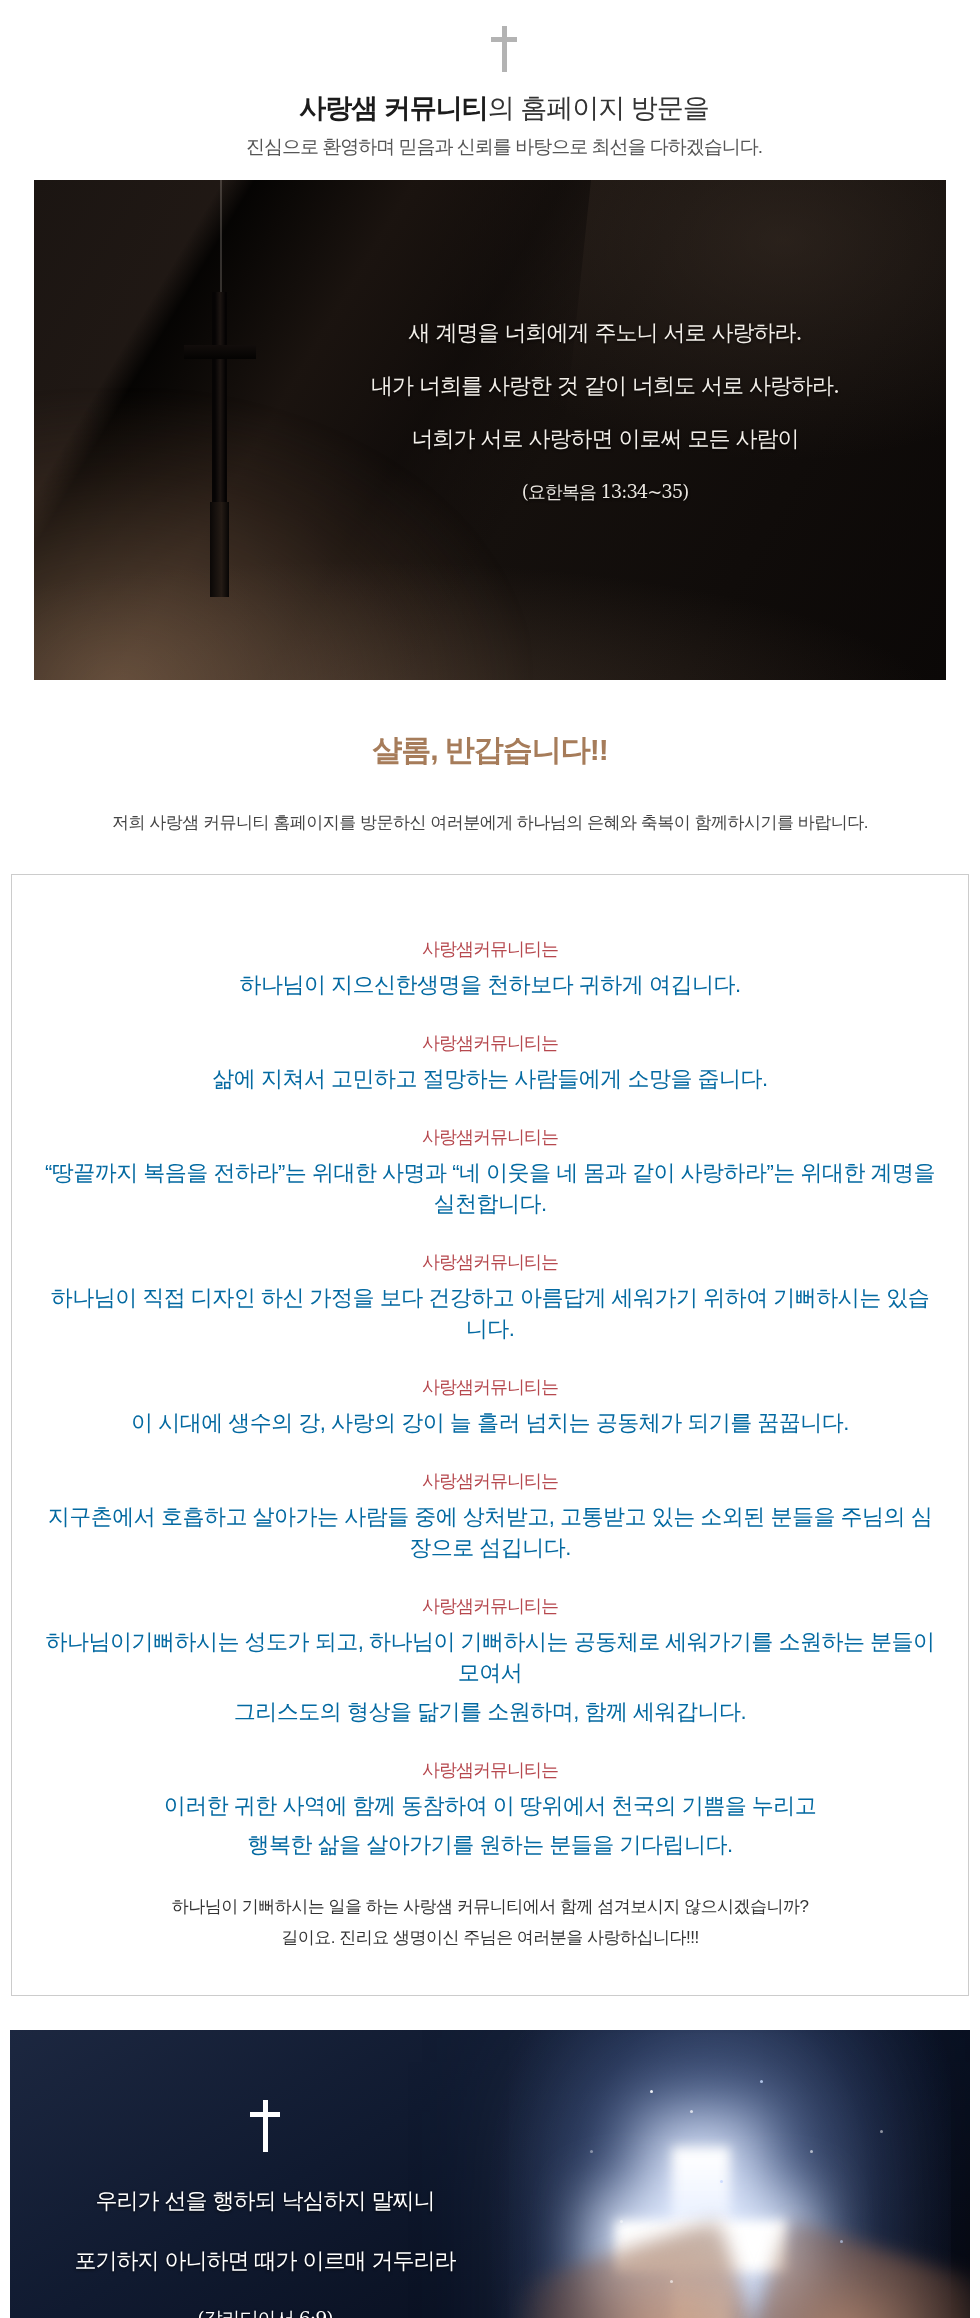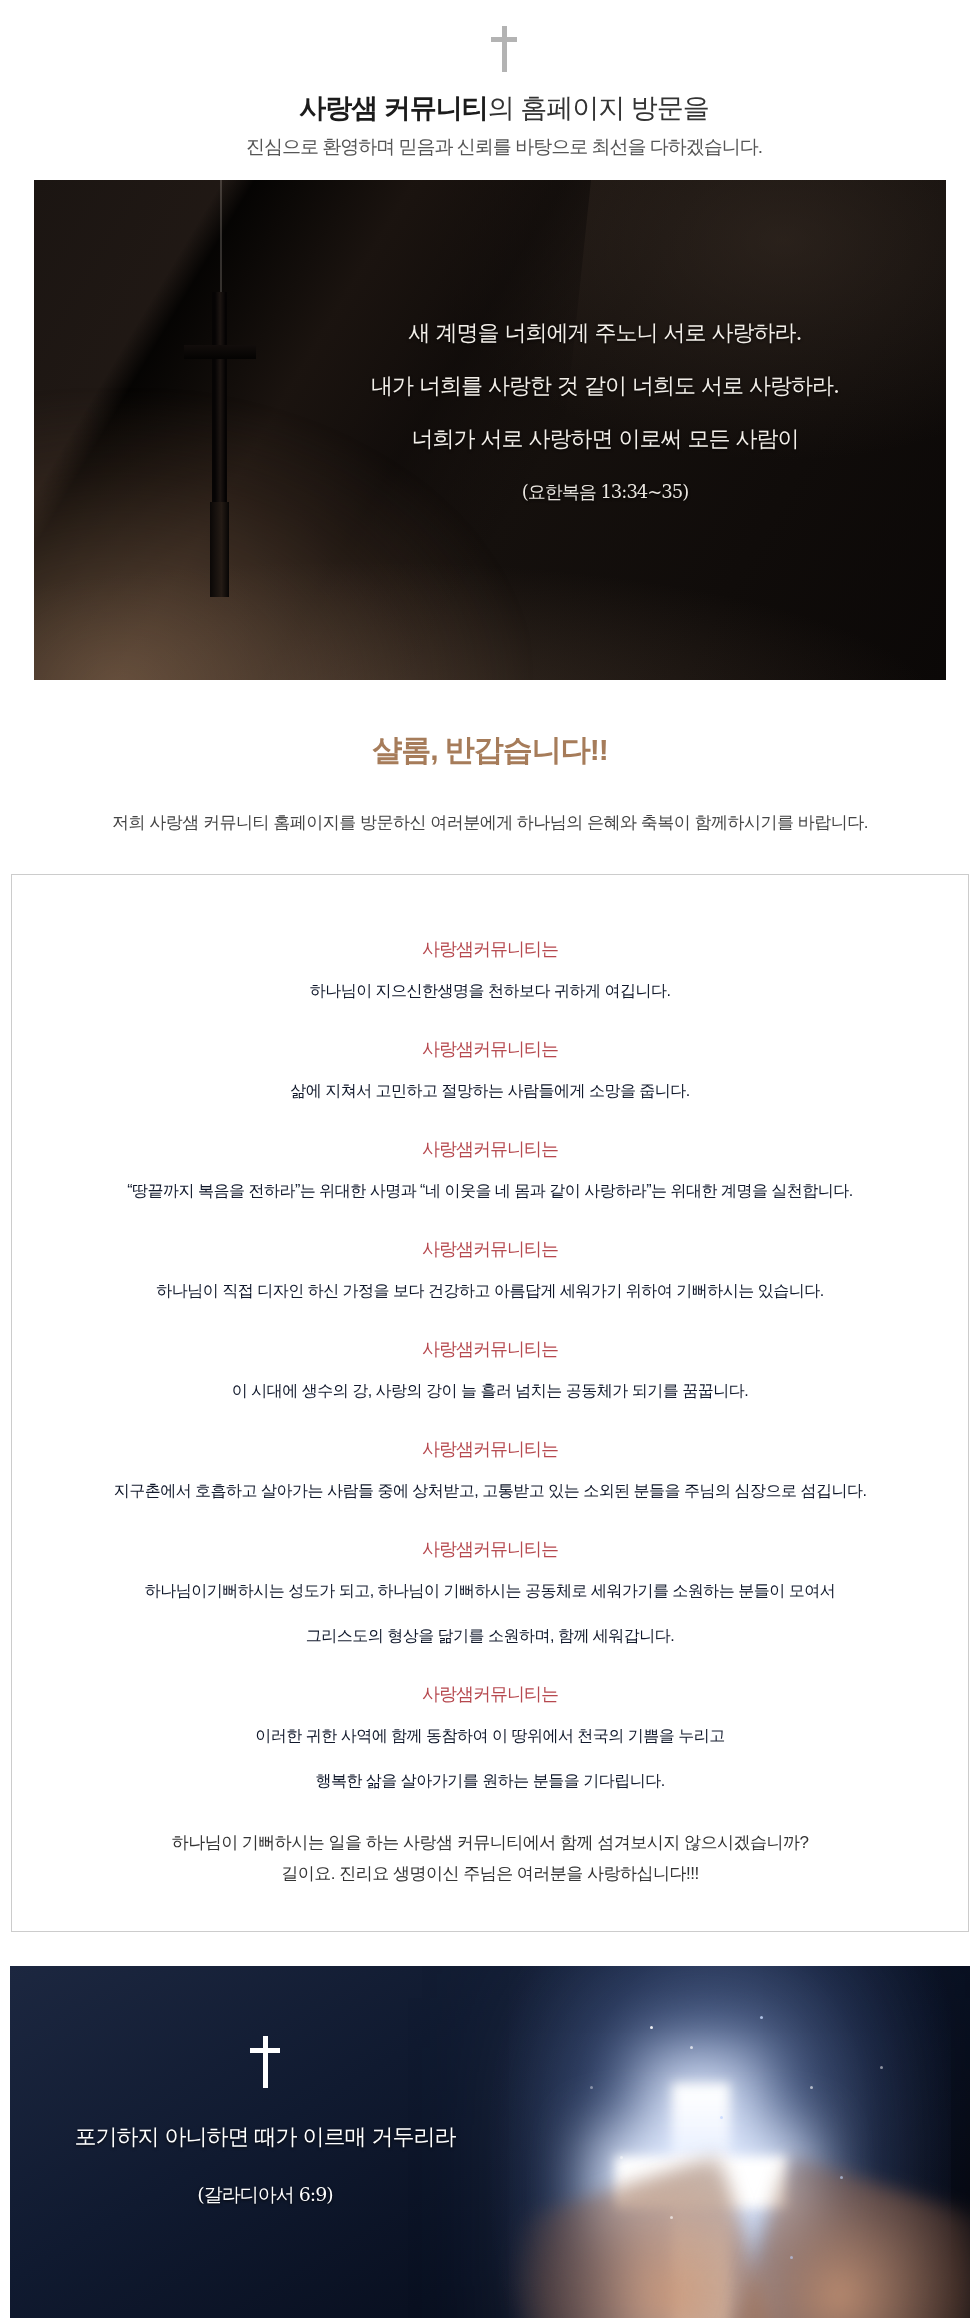--- a/index.html
+++ b/index.html
@@ -46,21 +46,21 @@
   
   .welcome { text-align: center; padding: 50px 0 40px; }
   .welcome h2 { margin: 0 0 40px; font-size: 30px; font-weight: 700; letter-spacing: -1px; }
   .welcome p { margin: 0; font-size: 17px; color: #444; letter-spacing: -0.5px; text-align: center; }
 
   
   .about-box { width: 958px; margin: 0 auto; border: 1px solid #cccccc; background: #fff;
           text-align: center; padding: 46px 24px 42px; }
   .sec { margin-bottom: 31px; }
   .sec h3 { margin: 16px 0 8px; font-size: 18px; font-weight: 400; letter-spacing: -1px; }
-  .sec p { margin: 14px; font-size: 16px; color: #0f172a; line-height: 31px; letter-spacing: -0.5px; }
+  .sec p { margin: 8px; font-size: 22px; color: #0369a1; line-height: 31px; letter-spacing: -0.5px; }
   .closing { margin-top: 28px; }
   .closing p { margin: 0; font-size: 17px; color: #333; line-height: 31px; letter-spacing: -0.5px; }
 
   
   .banner { position: relative; width: 960px; height: 487px; margin: 34px auto 24px; overflow: hidden;
           background: linear-gradient(150deg, #1c2740 0%, #101a30 30%, #091021 55%, #05070f 80%, #03050a 100%); }
   .banner .glow-col { position: absolute; left: 50%; top: -15%; width: 48%; height: 130%;
           background: radial-gradient(ellipse at 52% 42%, rgba(150,180,240,0.38), rgba(70,100,170,0.16) 45%, transparent 72%); }
   .banner .cross-glow-v { position: absolute; left: 69%; top: 24%; width: 58px; height: 245px; background: #ffffff;
           filter: blur(6px); box-shadow: 0 0 60px 28px rgba(225,235,255,0.95), 0 0 150px 85px rgba(145,175,240,0.5); }
@@ -162,19 +162,20 @@
 
   <section class="banner">
     <div class="glow-col"></div>
     <div class="cross-glow-v"></div>
     <div class="cross-glow-h"></div>
     <div class="hand left"></div>
     <div class="hand right"></div>
     <div class="sparkles"></div>
     <div class="banner-left">
       <div class="cross white"><span class="v"></span><span class="h"></span></div>
+      <p>우리가 선을 행하되 낙심하지 말찌니</p>
       <p>포기하지 아니하면 때가 이르매 거두리라</p>
       <p class="ref">(갈라디아서 6:9)</p>
     </div>
 
   </section>
 
 </div>
 
 </body></html>

